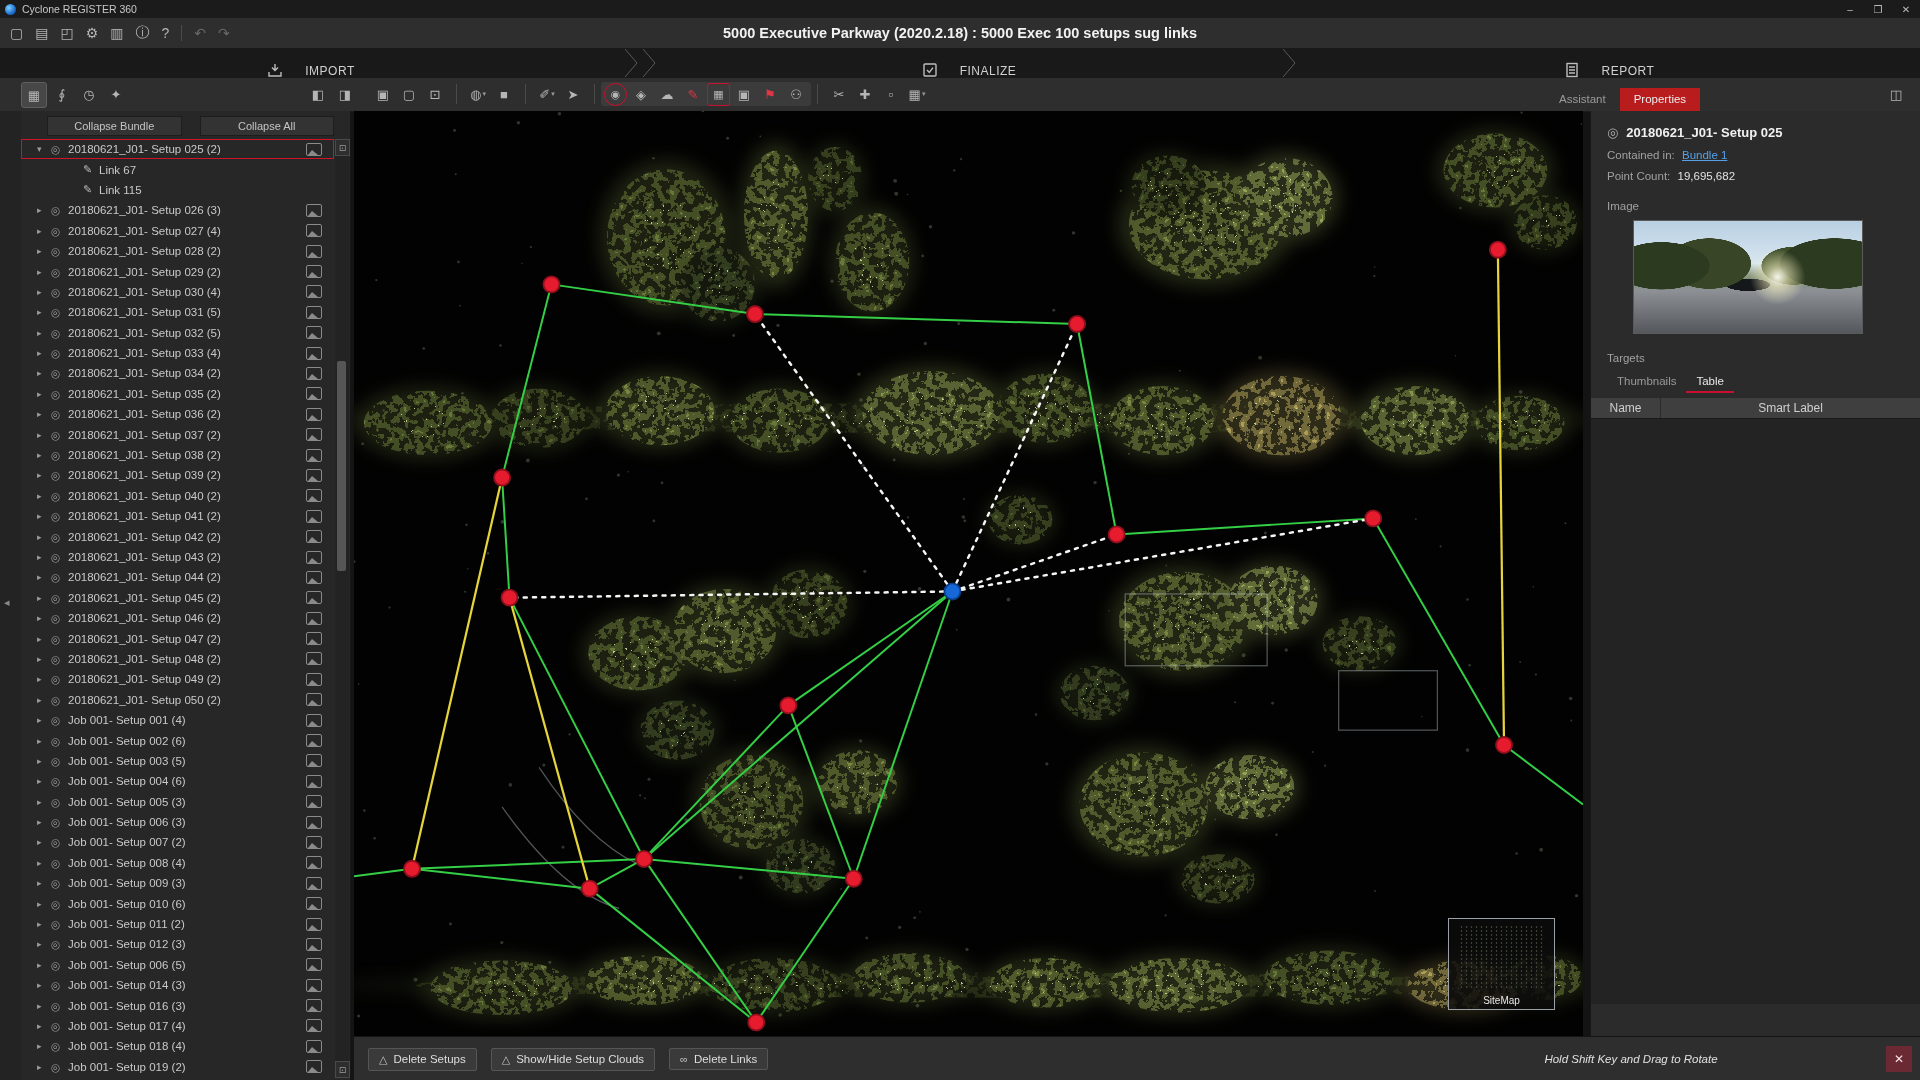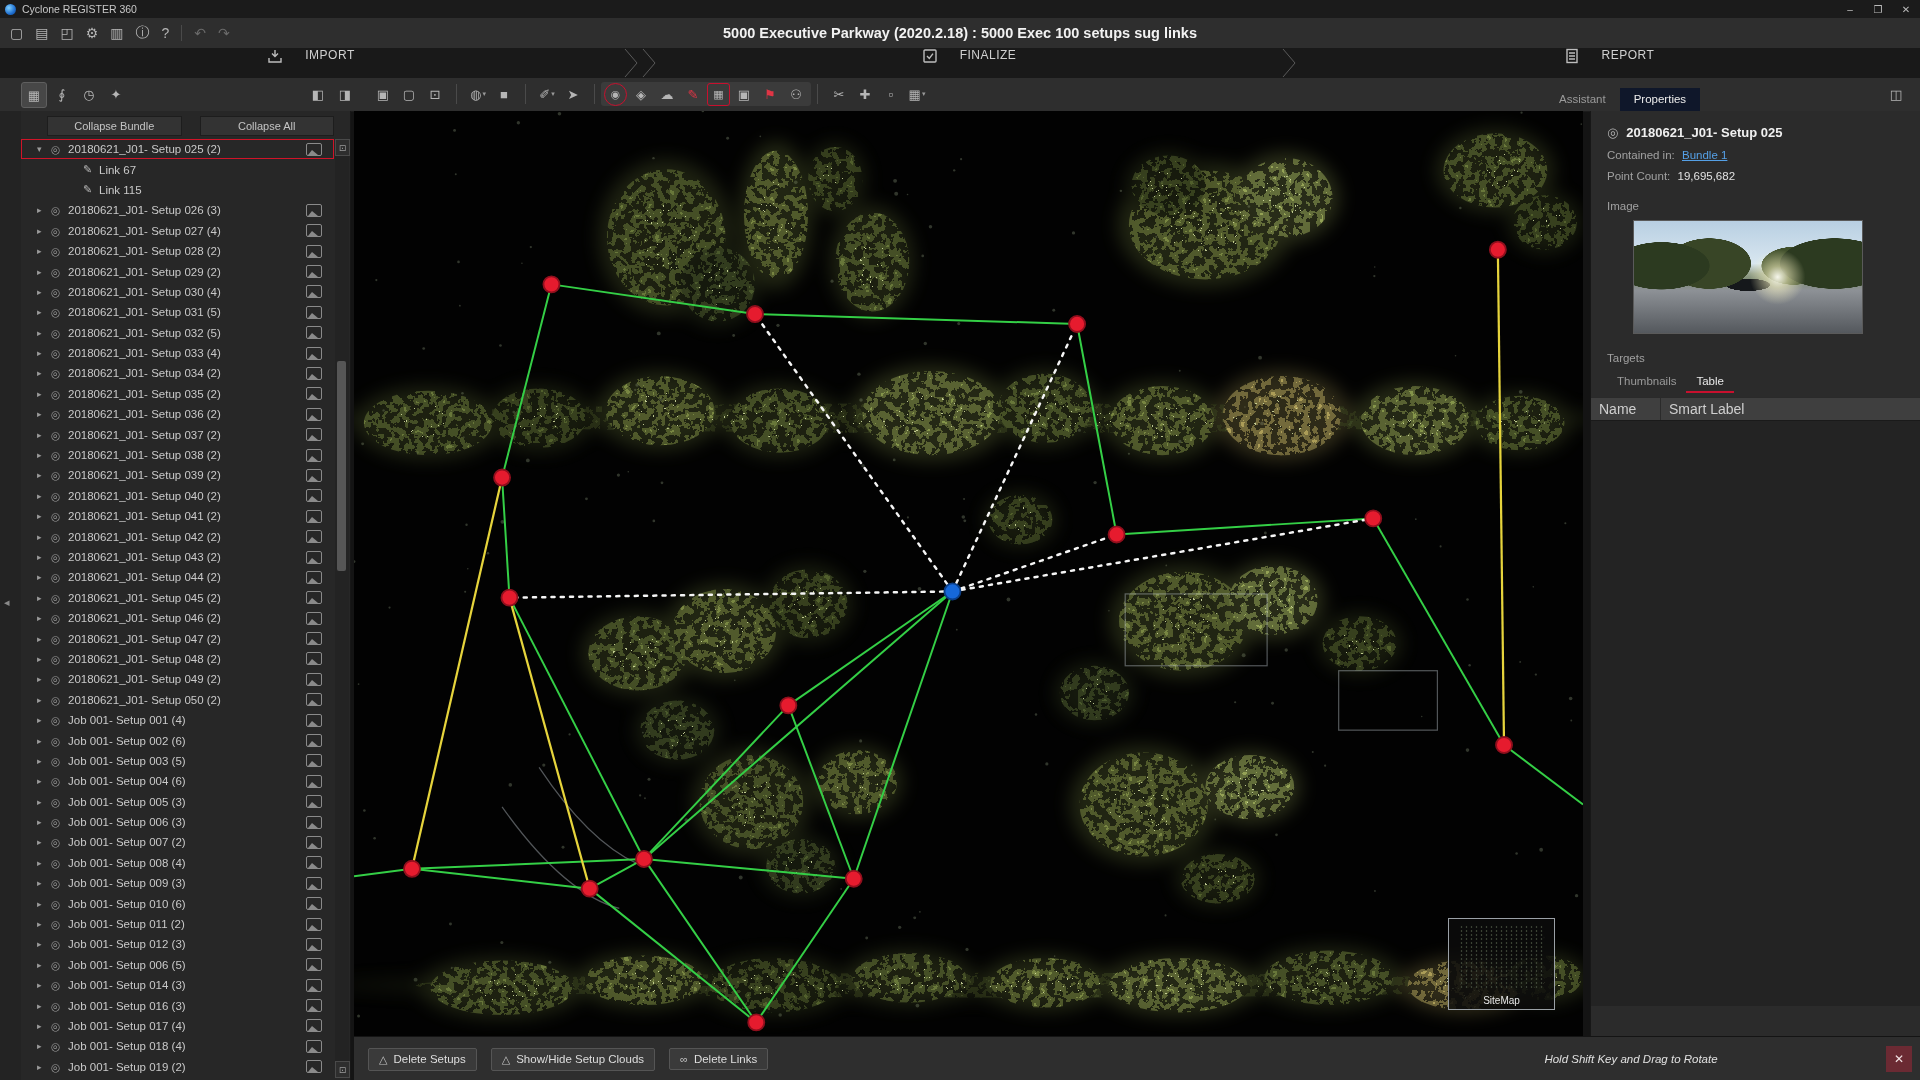--- a/index.html
+++ b/index.html
@@ -18,21 +18,21 @@
            border-bottom:1px solid #1f1f1f;display:flex;align-items:center;}
   #menu-icons{display:flex;align-items:center;gap:12px;padding-left:10px;}
   .mi{font-size:14px;color:#b5b5b5;cursor:default;}
   .mi.dim{color:#6a6a6a;}
   .msep{width:1px;height:16px;background:#4a4a4a;}
   #doc-title{position:absolute;left:50%;transform:translateX(-50%);top:0;height:18px;line-height:30px;
              font-size:14.5px;font-weight:bold;color:#f2f2f2;white-space:nowrap;}
   
   #ribbon{position:absolute;left:0;top:48px;width:1920px;height:30px;background:#191919;
           border-bottom:1px solid #000;display:flex;align-items:stretch;}
-  .wf-tab{flex:1;display:flex;align-items:flex-start;justify-content:center;gap:22px;position:relative;cursor:default;}
+  .wf-tab{flex:1;display:flex;align-items:flex-end;justify-content:center;gap:22px;position:relative;cursor:default;}
   .wf-tab span{font-size:12px;letter-spacing:.5px;color:#d0d0d0;}
   .wf-tab svg{stroke:#bdbdbd;fill:none;stroke-width:1.4;}
   .wf-tab.active::before{content:"";position:absolute;top:2px;left:5%;right:5%;height:3px;
           background:#c8102e;border-radius:3px;}
   .wf-sep{display:flex;align-items:center;}
   
   #toolstrip{position:absolute;left:0;top:78px;width:1920px;height:33px;background:#2e2e2e;
              border-bottom:1px solid #1c1c1c;}
   .tool,.stab{display:inline-flex;align-items:center;justify-content:center;width:24px;height:24px;
         font-size:13px;color:#b5b5b5;border-radius:3px;cursor:default;}
@@ -42,21 +42,21 @@
   #canvas-tools{position:absolute;left:368px;top:4px;display:flex;align-items:center;}
   .tgroup{display:flex;align-items:center;gap:2px;padding:0 3px;}
   .tgroup.hl{background:#3b3b3b;border-radius:3px;}
   .tsep{width:1px;height:20px;background:#4a4a4a;margin:0 6px;display:inline-block;}
   .tool.red{color:#e03545;}
   .tool.ring{border:1.5px solid #c8102e;border-radius:50%;width:21px;height:21px;font-size:11px;}
   .tool.redbox{border:1.5px solid #c8102e;border-radius:3px;width:21px;height:21px;font-size:11px;}
   .tool .caret{font-size:7px;margin-left:1px;color:#9a9a9a;}
   #panel-tabs{position:absolute;left:1545px;top:0;height:33px;display:flex;align-items:flex-end;}
   .ptab{padding:5px 14px 6px;font-size:11.5px;color:#9a9a9a;cursor:default;}
-  .ptab.active{background:#0f172a;color:#ececec;}
+  .ptab.active{background:#b91c1c;color:#ececec;}
   #panels-icon{position:absolute;left:1884px;top:4px;}
   
   #leftstrip{position:absolute;left:0;top:111px;width:21px;height:969px;background:#232323;
              border-right:1px solid #171717;}
   #leftstrip .arrow{position:absolute;top:50%;left:4px;color:#8a8a8a;font-size:11px;}
   
   #sidebar{position:absolute;left:21px;top:111px;width:329px;height:969px;background:#272727;
            border-right:1px solid #171717;}
   #collapse-row{display:flex;gap:18px;padding:5px 16px 4px 26px;}
   .cbtn{flex:1;height:18px;background:#333;border:1px solid #1d1d1d;color:#c4c4c4;
@@ -107,21 +107,21 @@
       radial-gradient(ellipse 26% 32% at 33% 38%, #384526 0 70%, transparent 71%),
       radial-gradient(ellipse 34% 32% at 88% 38%, #2c3a20 0 70%, transparent 71%),
       radial-gradient(ellipse 20% 24% at 70% 40%, #41502c 0 70%, transparent 71%),
       radial-gradient(ellipse 16% 9% at 50% 57%, #15181b 0 60%, transparent 61%),
       linear-gradient(#b8cfe2 0%, #d8e6f0 38%, #9aa58f 47%, #7e8b74 52%, #8d9196 62%, #54585d 100%);}
   #target-tabs{margin-top:8px;display:flex;}
   .ttab{padding:3px 10px 4px;color:#9a9a9a;cursor:default;}
   .ttab.active{color:#e8e8e8;border-bottom:2px solid #c8102e;}
   #rp-table{margin-top:4px;margin-left:-16px;margin-right:-16px;}
   #rp-thead{display:grid;grid-template-columns:70px 1fr;background:#3f3f3f;border-top:1px solid #2a2a2a;}
-  #rp-thead span{padding:3px 8px;color:#cfcfcf;border-right:1px solid #2b2b2b;font-size:14px;}
+  #rp-thead span{padding:3px 8px;color:#cfcfcf;border-right:1px solid #2b2b2b;font-size:12px;text-align:center;}
   #rp-tbody{height:585px;background:#232323;border-top:1px solid #1a1a1a;}
   
   #bottombar{position:absolute;left:354px;top:1036px;width:1566px;height:44px;background:#2e2e2e;
              border-top:1px solid #141414;display:flex;align-items:center;}
   .bbtn{display:flex;align-items:center;gap:6px;margin-left:14px;padding:4px 10px;background:#3a3a3a;
         border:1px solid #555;border-radius:2px;font-size:11.5px;color:#dedede;cursor:default;}
   .bbtn .bic{font-size:11px;color:#c0c0c0;}
   #hint{position:absolute;left:1277px;transform:translateX(-50%);font-style:italic;font-size:11.5px;color:#e0e0e0;}
   #msg-close{position:absolute;right:8px;top:9px;width:26px;height:26px;background:#6b2a33;
              color:#f2e2e4;display:flex;align-items:center;justify-content:center;font-size:12px;cursor:default;}

